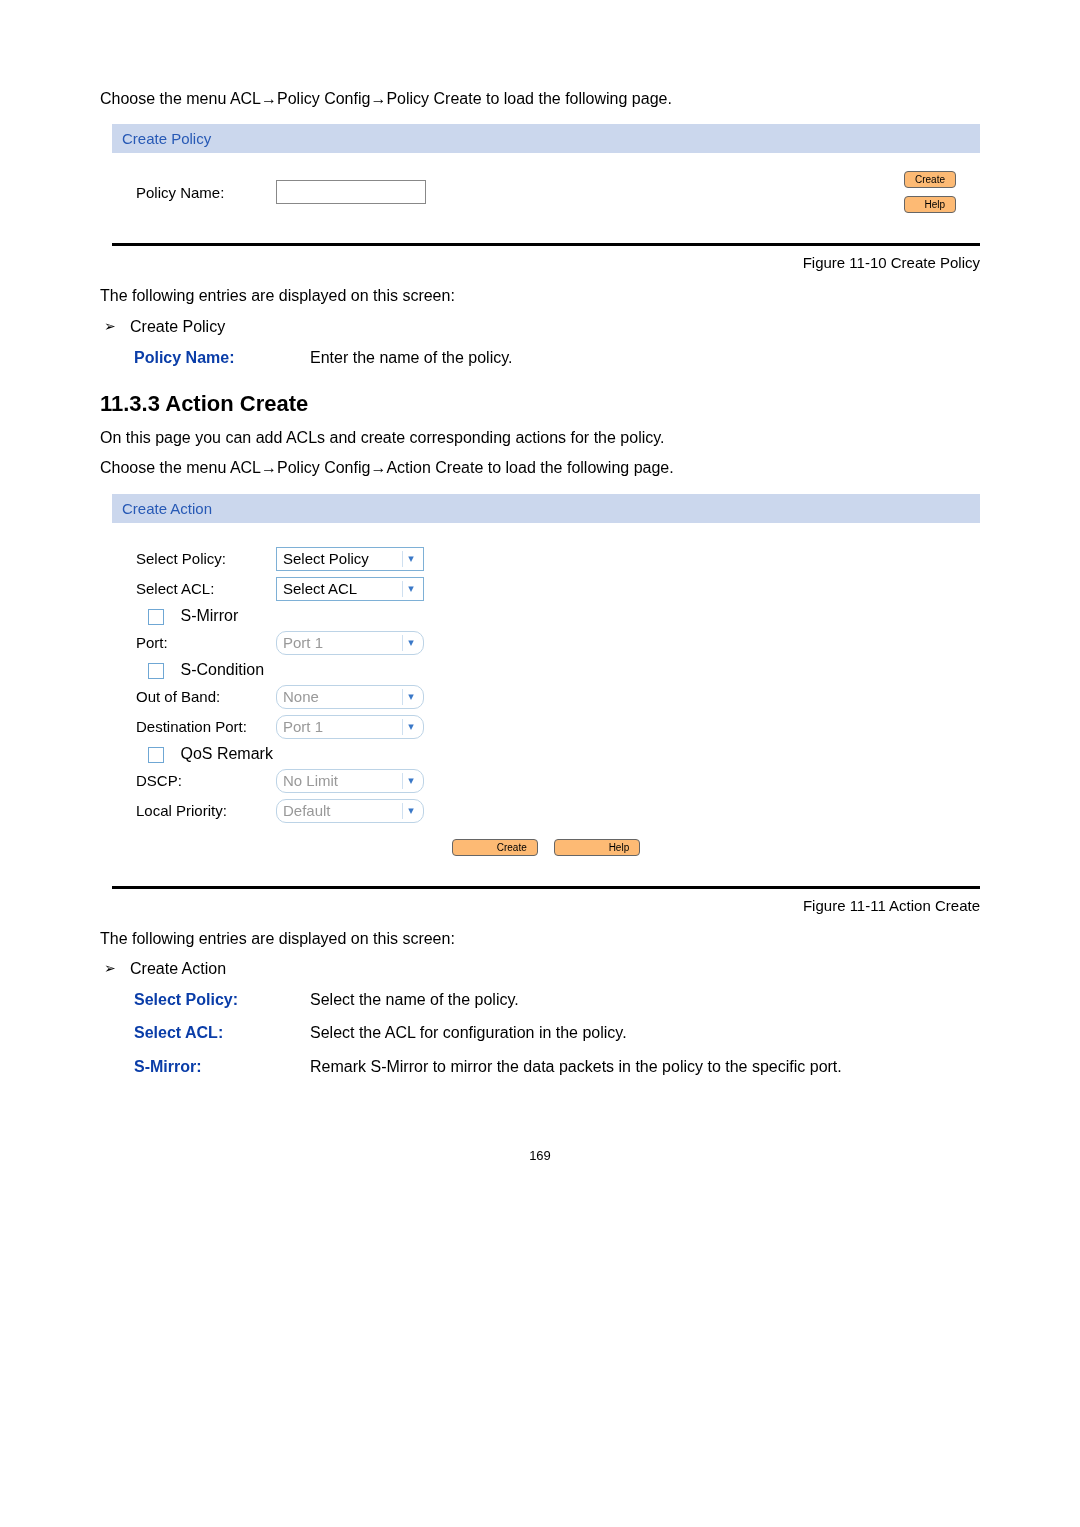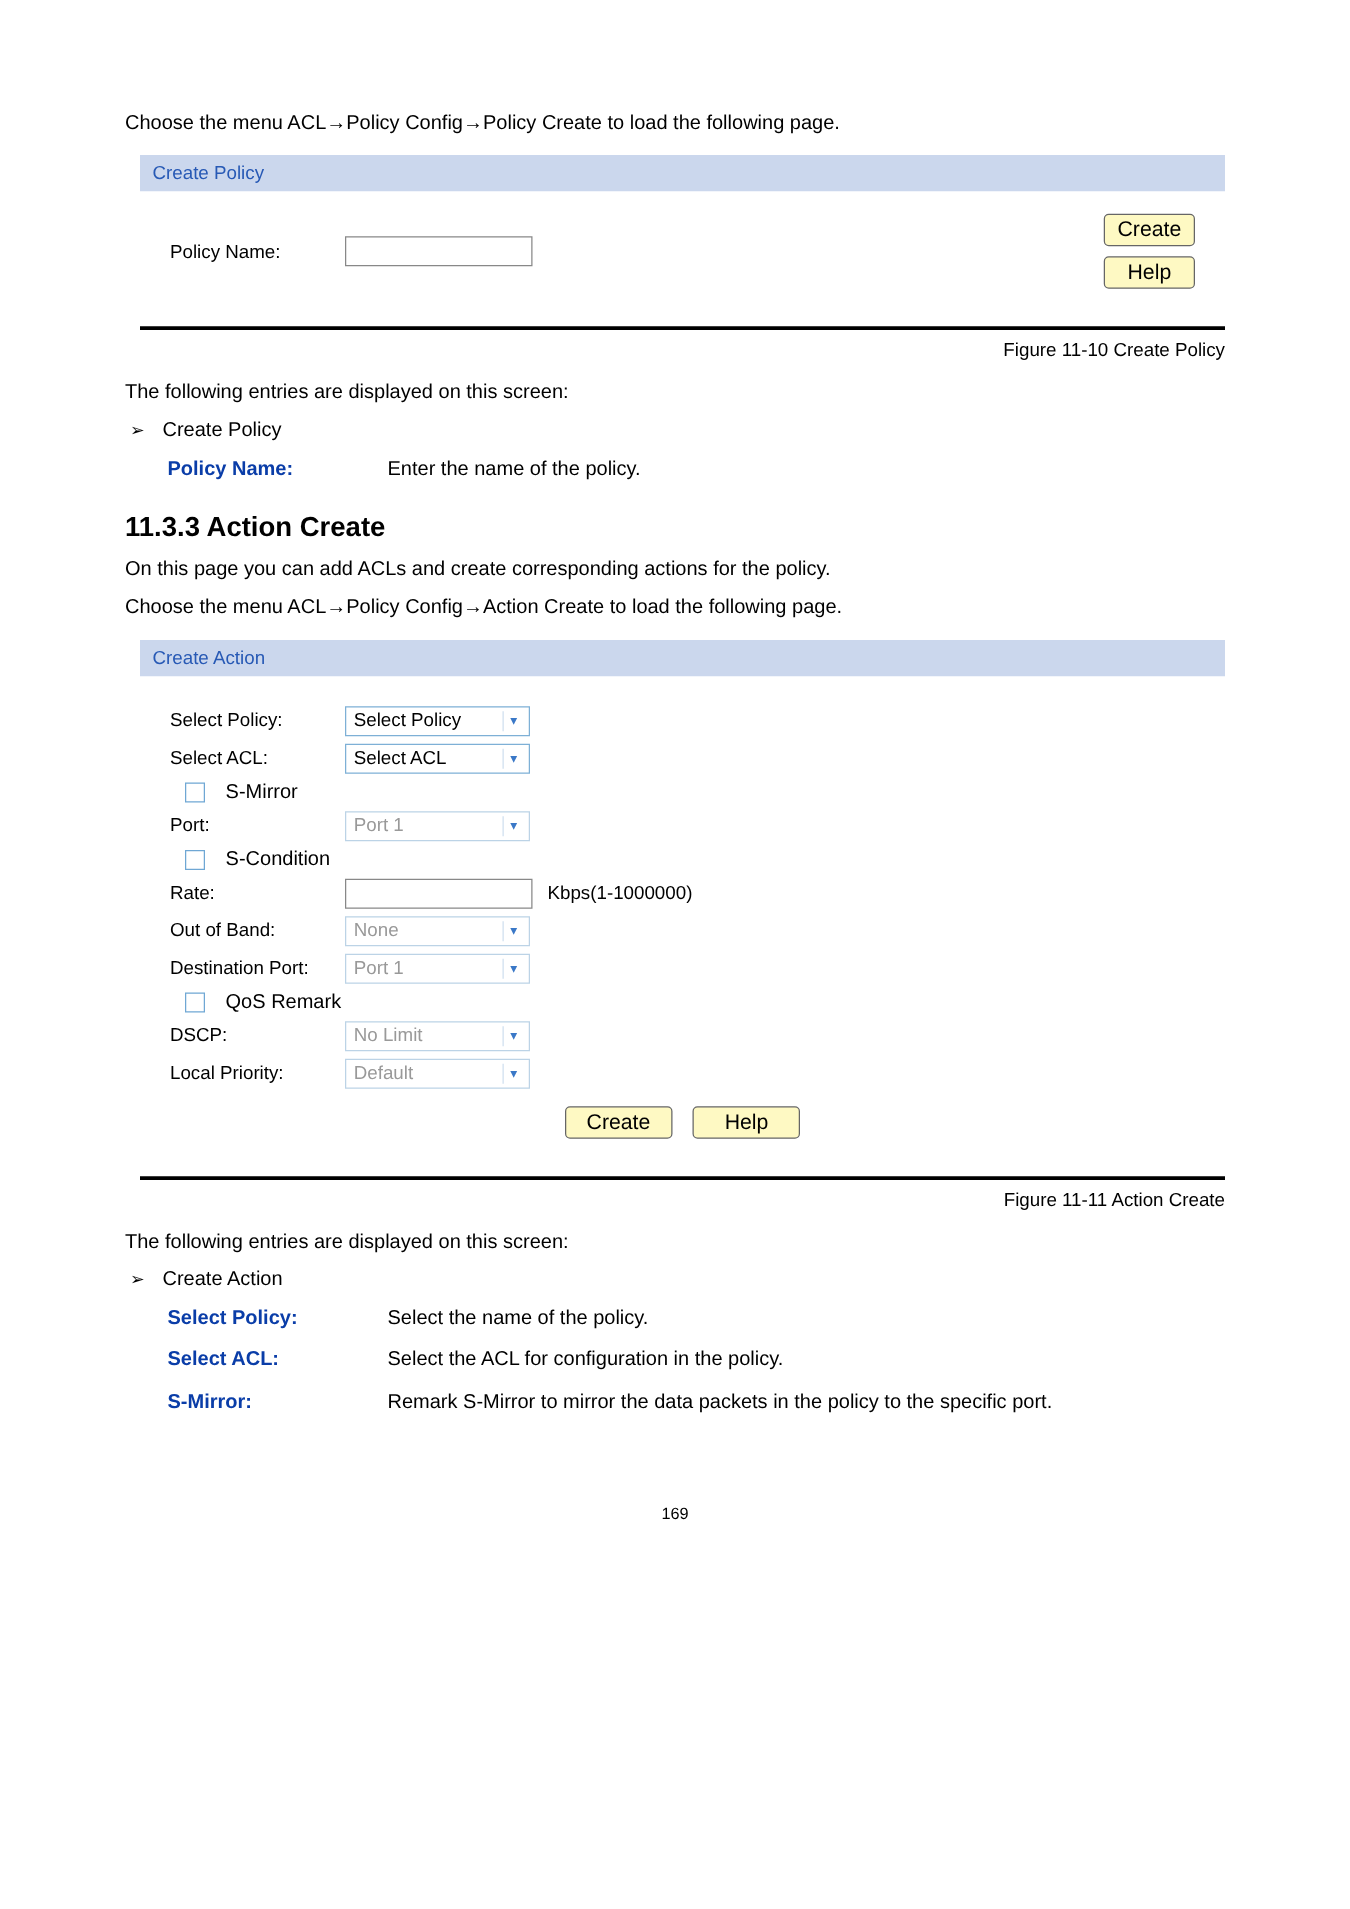--- a/index.html
+++ b/index.html
@@ -47,21 +47,21 @@
     height: 22px;
     width: 136px;
     display: inline-flex;
     align-items: center;
     justify-content: space-between;
     padding: 0 4px 0 6px;
     font-size: 15px;
     color: #000;
     background:#fff;
   }
-  .select-box.disabled { color:#999; border-color:#bcd3e6;}
+  .select-box.disabled { color:#999; border-color:#bcd3e6;border-radius:10px;}
   .select-arrow {
     width: 16px;
     height: 16px;
     display: inline-flex;
     align-items: center;
     justify-content: center;
     border-left: 1px solid #cfe0f0;
     color:#3a78c7;
     font-size: 11px;
   }
@@ -69,25 +69,25 @@
     width: 14px; height: 14px;
     border: 1px solid #6fa7d4;
     display:inline-block;
     margin-right: 12px;
     vertical-align: middle;
   }
   .btn {
     border: 1px solid #666;
     border-radius: 4px;
     padding: 2px 10px;
-    font-size: 17px;
-    background: #fef9c3;
+    font-size: 10px;
+    background: #fdba74;
     cursor: pointer;
     display:inline-block;
-    text-align:center;
+    text-align:right;
   }
   .btn-stack { display:flex; flex-direction:column; gap:8px; margin-left:auto;}
   .policy-row { display:flex; align-items:center; }
   .policy-row .spacer { flex:1; }
   .divider-strong {
     border: 0; border-top: 3px solid #000;
     margin: 12px 0 8px 12px;
   }
   .fig-caption { text-align:right; font-size:15px; margin: 6px 0 14px 0;}
   .section-heading {
@@ -188,25 +188,20 @@
       </span>
     </div>
 
     <div class="form-row">
       <span class="form-check-indent">
         <span class="checkbox"></span>
         <span>S-Condition</span>
       </span>
     </div>
 
-    <div class="form-row">
-      <span class="form-label">Rate:</span>
-      <input type="text" class="text-input" style="">
-      <span class="rate-unit">Kbps(1-1000000)</span>
-    </div>
 
     <div class="form-row">
       <span class="form-label">Out of Band:</span>
       <span class="select-box disabled">
         <span>None</span>
         <span class="select-arrow">▾</span>
       </span>
     </div>
 
 

